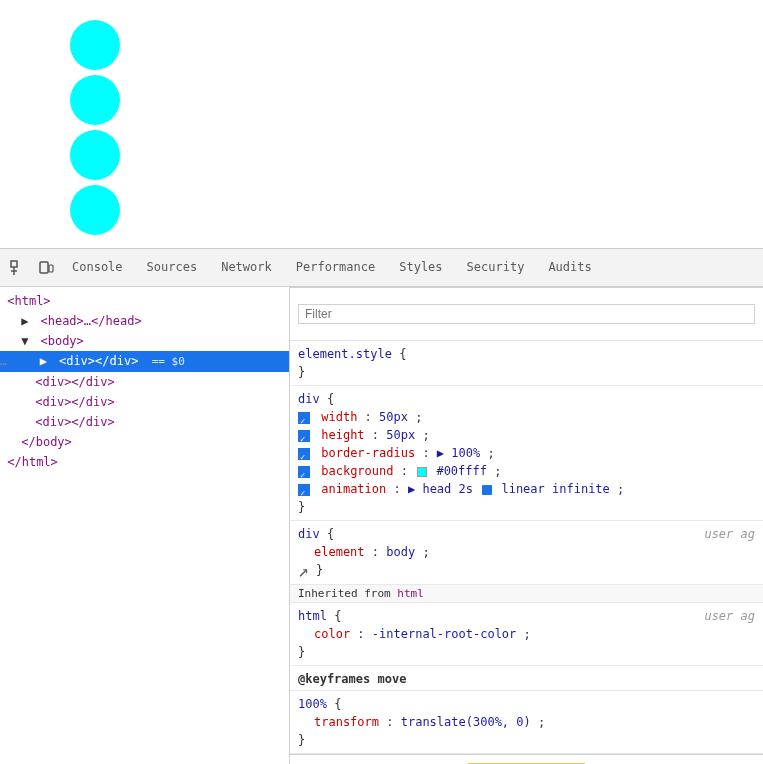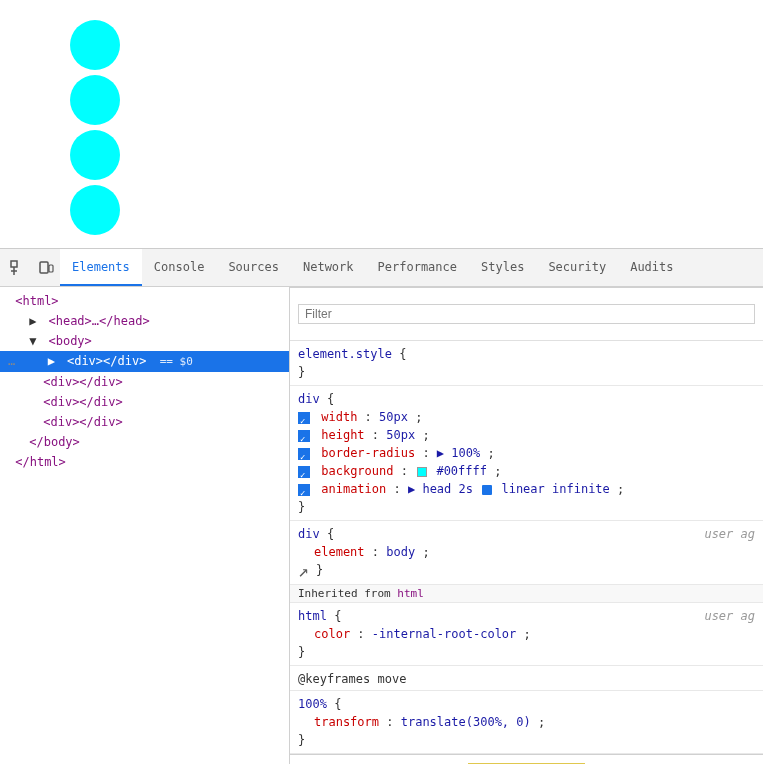--- a/index.html
+++ b/index.html
@@ -92,21 +92,21 @@
       width: 290px;
       background: #fff;
       border-right: 1px solid #d0d0d0;
       overflow-y: auto;
       font-size: 12px;
       color: #333;
       padding: 4px 0;
     }
 
     .dom-line {
-      padding: 1px 8px;
+      padding: 1px 0;
       white-space: nowrap;
       cursor: pointer;
       line-height: 18px;
     }
     .dom-line.selected { background: #1a73e8; color: #fff; }
 
     .dom-indent { display: inline-block; }
     .tag { color: #881280; }
     .dom-arrow { display: inline-block; width: 12px; cursor: pointer; }
 
@@ -224,20 +224,21 @@
       padding: 2px 8px;
       border-bottom: 1px solid #e8e8e8;
       background: #f8f8f8;
     }
     .inherited-label .tag-ref { color: #881280; }
 
     .keyframes-label {
       color: #333;
       font-style: normal;
       padding: 4px 8px 2px;
+      font-weight: bold;
     }
 
     
     #box-model-bar {
       border-top: 1px solid #d0d0d0;
       background: #fff;
       padding: 6px 8px;
       display: flex;
       align-items: center;
       justify-content: center;
@@ -285,21 +286,20 @@
         <line x1="1" y1="11" x2="7" y2="11" stroke="#555" stroke-width="1.5"></line>
       </svg>
     </div>
     <div class="toolbar-icon">
       <svg width="16" height="16" viewBox="0 0 16 16">
         <rect x="2" y="2" width="8" height="11" rx="1" fill="none" stroke="#555" stroke-width="1.5"></rect>
         <rect x="11" y="5" width="4" height="7" rx="1" fill="none" stroke="#555" stroke-width="1.2"></rect>
       </svg>
     </div>
     <div class="devtools-tabs">
-      <div class="devtools-tab active">Elements</div>
       <div class="devtools-tab">Console</div>
       <div class="devtools-tab">Sources</div>
       <div class="devtools-tab">Network</div>
       <div class="devtools-tab">Performance</div>
       <div class="devtools-tab">Styles</div>
       <div class="devtools-tab">Security</div>
       <div class="devtools-tab">Audits</div>
     </div>
   </div>
 

